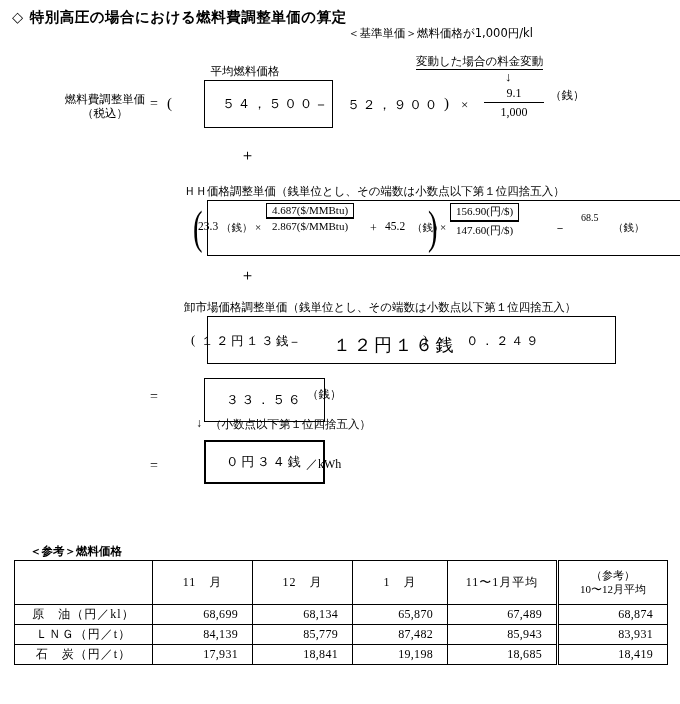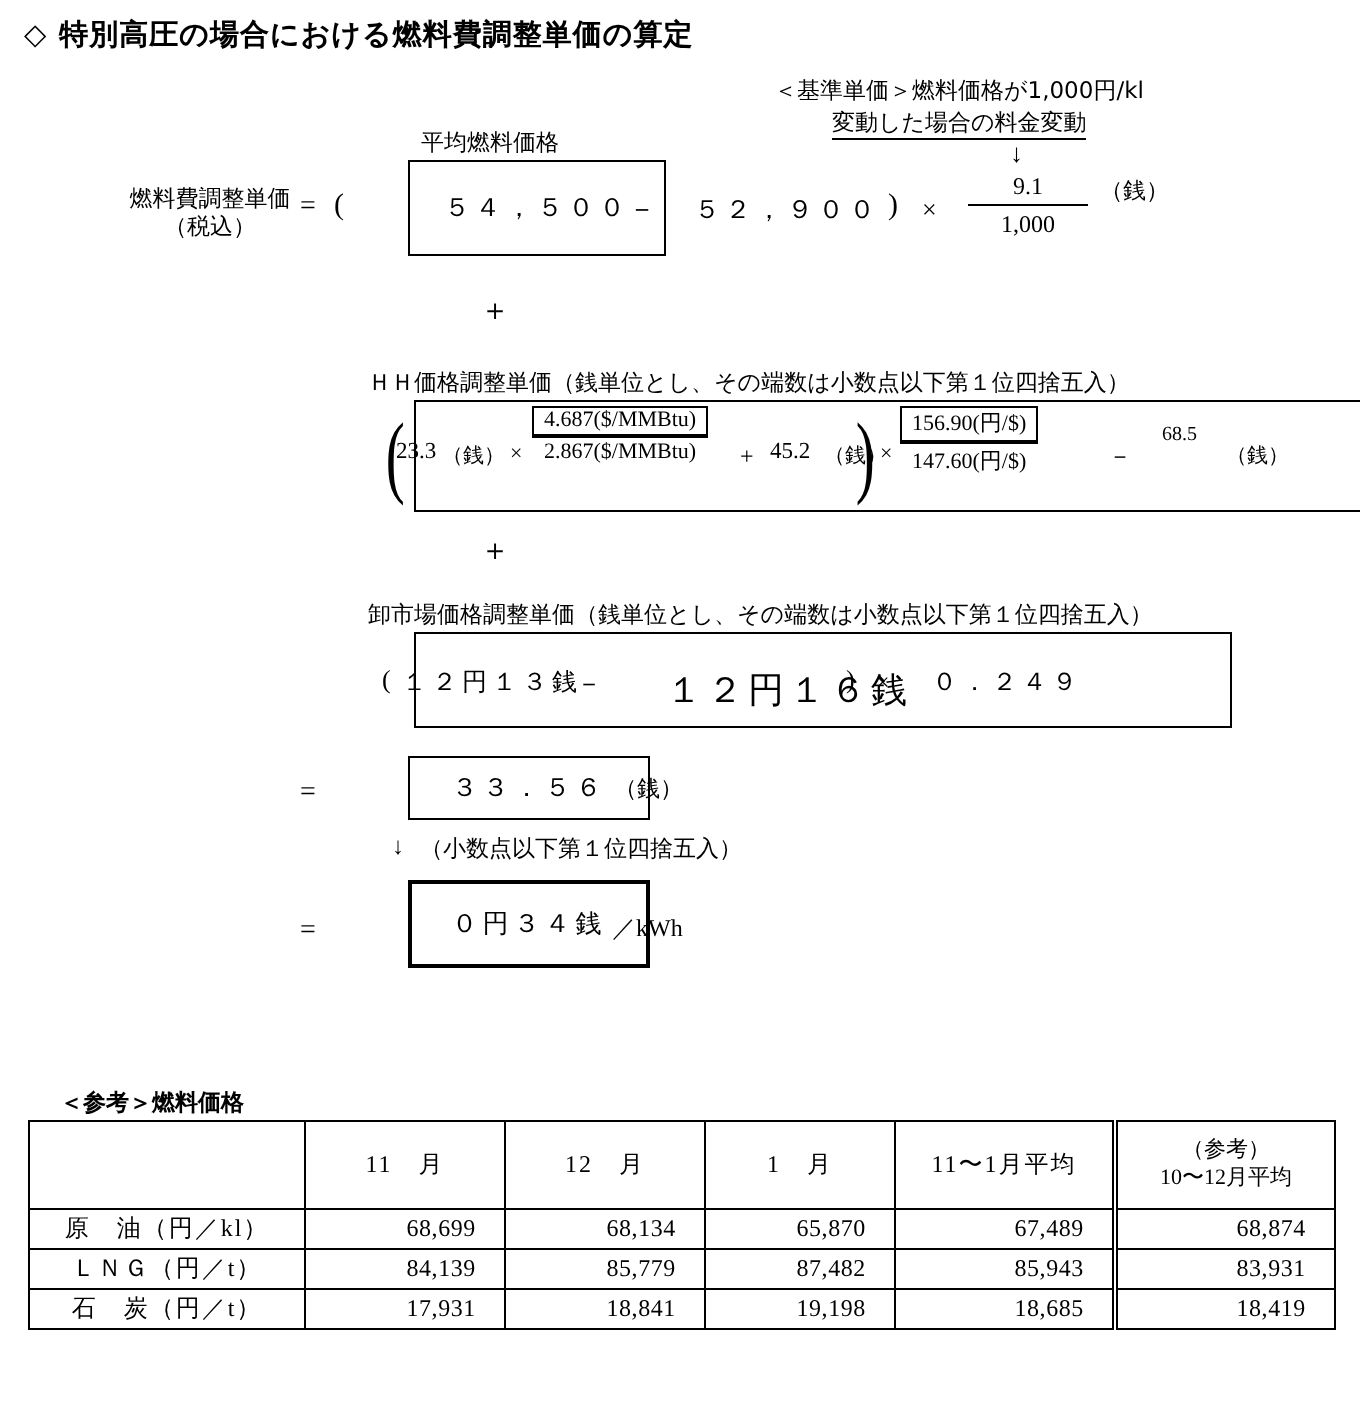--- a/index.html
+++ b/index.html
@@ -112,21 +112,21 @@
 
 
 
 
 
 <div class="abs" id="doc-title">
   <span class="diamond">◇</span><span>特別高圧の場合における燃料費調整単価の算定</span>
 </div>
 
 
-<div class="abs lbl nowrap" style="left:348px; top:38px;margin-left:39px;">
+<div class="abs lbl nowrap" style="left:348px; top:26px;">
   <span>＜基準単価＞</span><span>燃料価格が1,000円/kl</span>
 </div>
 <div class="abs lbl nowrap" style="left:416px; top:54px; border-bottom:1.2px solid #000; padding-bottom:0px;">変動した場合の料金変動</div>
 <div class="abs nowrap" style="left:505px; top:69px; font-size:13px;">↓</div>
 
 
 <div class="abs lbl" style="left:40px; top:92px; width:130px; text-align:center; line-height:1.25;">
   <div>燃料費調整単価</div>
   <div>（税込）</div>
 </div>
@@ -198,21 +198,21 @@
 <div class="abs serif" style="left:191px; top:332px; font-size:13px;">(</div>
 <div class="abs mono-n" style="left:201px; top:333px; font-size:12.5px;">１２円１３銭</div>
 <div class="abs serif" style="left:288px; top:333px; font-size:13px;">－</div>
 <div class="abs mono-n" style="left:333px; top:333px; font-size:18px;">１２円１６銭</div>
 <div class="abs serif" style="left:423px; top:332px; font-size:13px;">)</div>
 <div class="abs serif" style="left:438px; top:334px; font-size:12px;">×</div>
 <div class="abs mono-n" style="left:466px; top:333px; font-size:12.5px;">０．２４９</div>
 
 
 <div class="abs serif" style="left:150px; top:389px; font-size:14px;">=</div>
-<div class="abs box" style="left:181px; top:378px; width:121px; height:32px;">
+<div class="abs box" style="left:181px; top:378px; width:121px; height:44px;">
   <span class="mono-n">３３．５６</span>
 </div>
 <div class="abs lbl" style="left:307px; top:387px;">（銭）</div>
 
 
 <div class="abs nowrap" style="left:196px; top:416px; font-size:12px;">↓</div>
 <div class="abs lbl nowrap" style="left:210px; top:417px;">（小数点以下第１位四捨五入）</div>
 
 
 <div class="abs serif" style="left:150px; top:458px; font-size:14px;">=</div>

